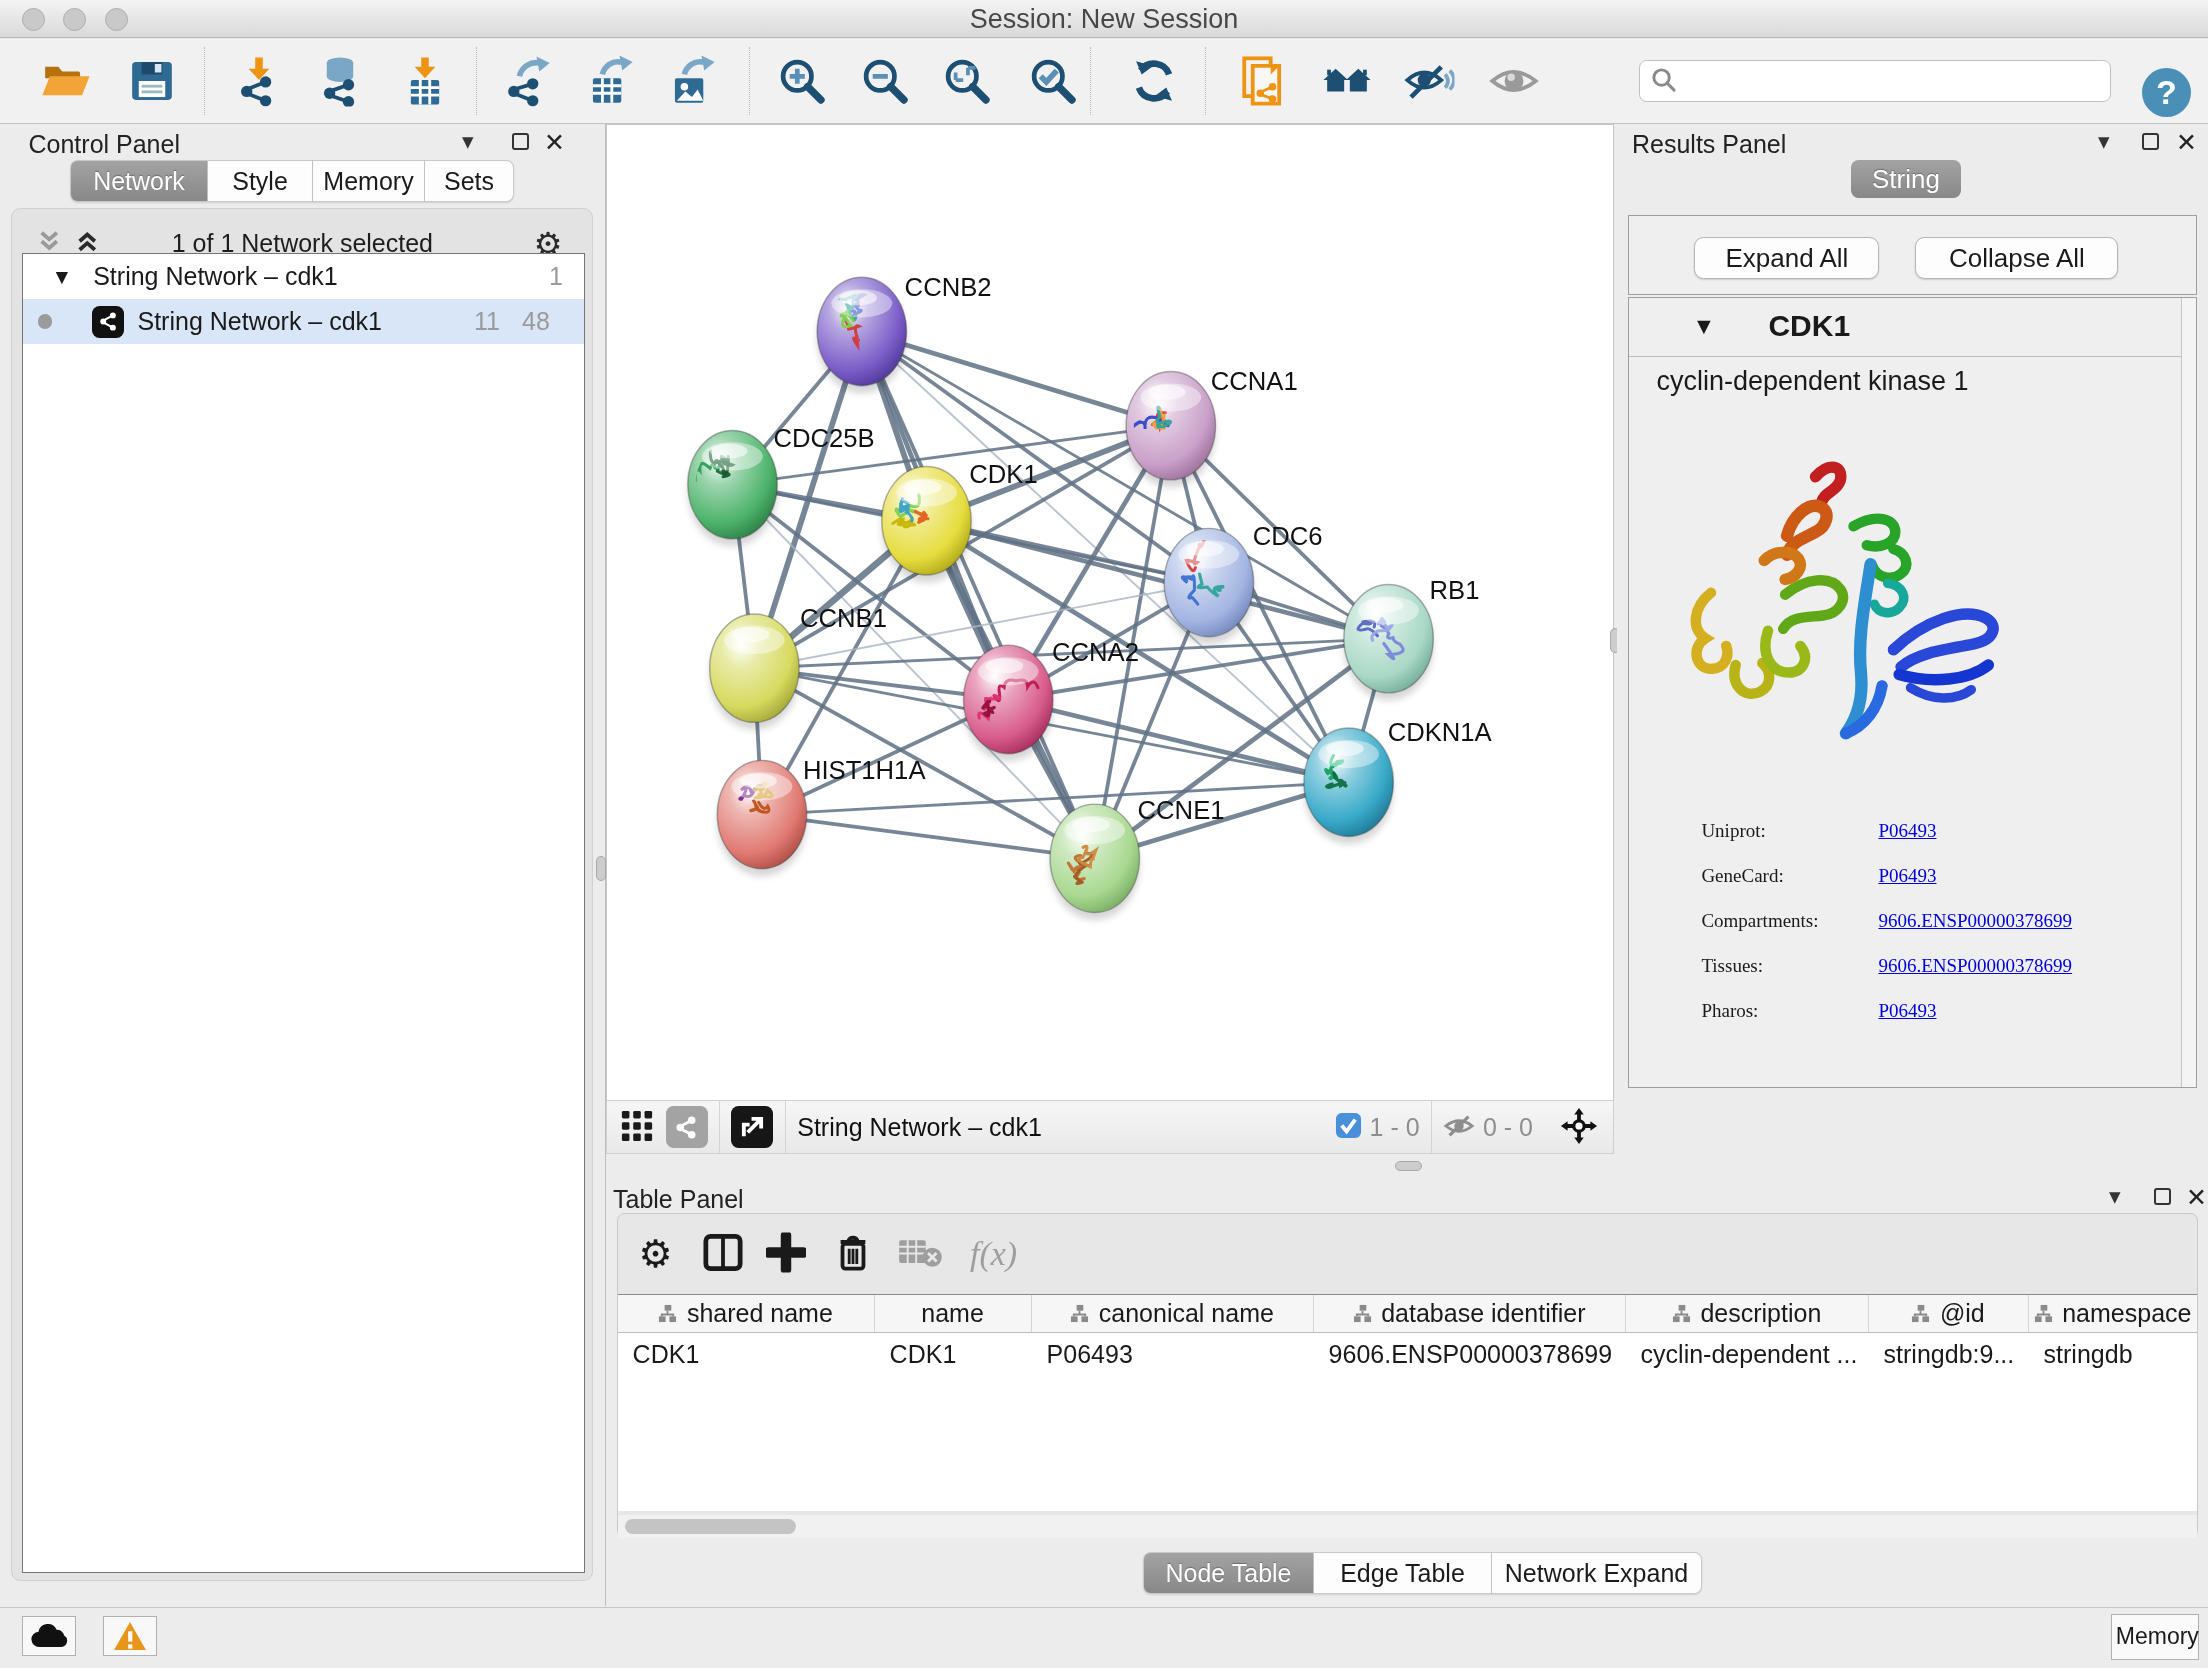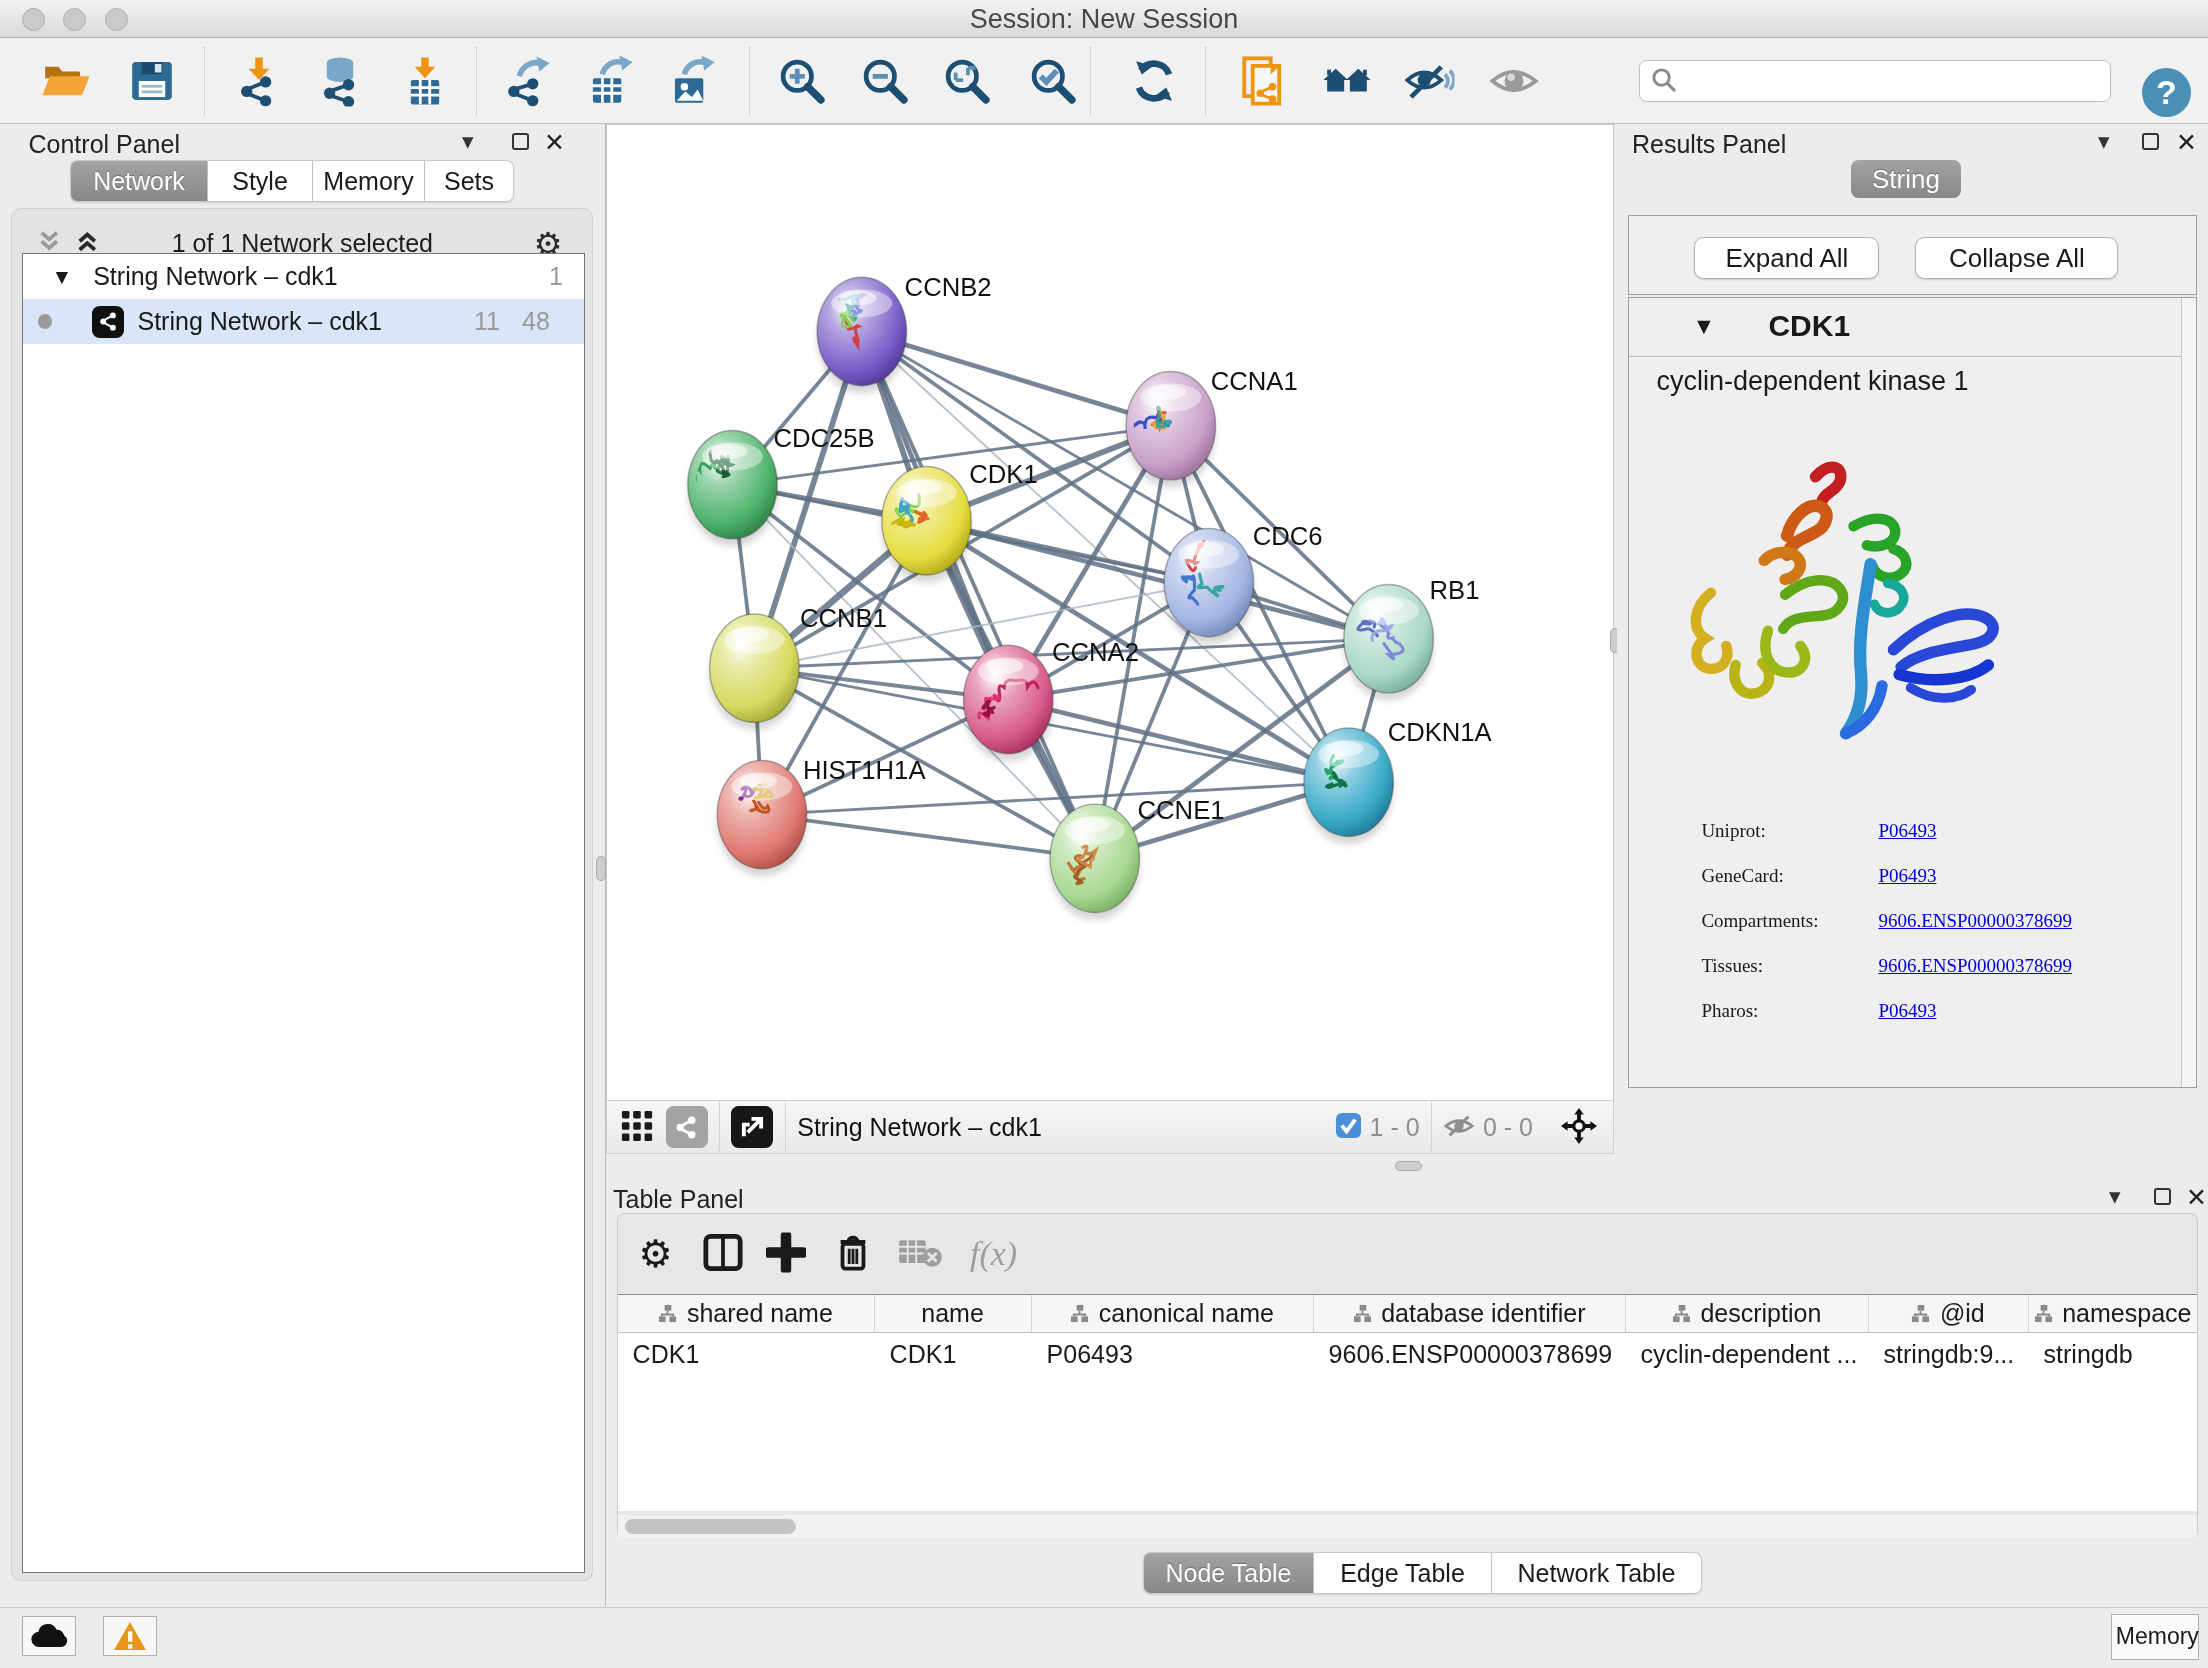--- a/index.html
+++ b/index.html
@@ -911,21 +911,21 @@
           <div class="td" style="flex:1">stringdb</div>
         </div>
       </div>
       <div class="tp-hscroll">
         <div class="tp-thumb"></div>
       </div>
     </div>
     <div class="tp-tabs">
       <div class="tab selected" style="width:171px">Node Table</div>
       <div class="tab" style="width:178px">Edge Table</div>
-      <div class="tab" style="width:210px">Network Table</div>
+      <div class="tab" style="width:210px">Network Expand</div>
     </div>
   </div>
 
   <div class="statusbar">
     <div class="sb-btn" style="left:22px">
       <svg width="38" height="27" viewBox="0 0 40 28">
           <path d="M10 26a8 8 0 0 1-1-16a10 10 0 0 1 19-2a7.5 7.5 0 0 1 8 6a6.5 6.5 0 0 1-3 12z" fill="#111"></path>
         </svg>
     </div>
     <div class="sb-btn" style="left:103px">

